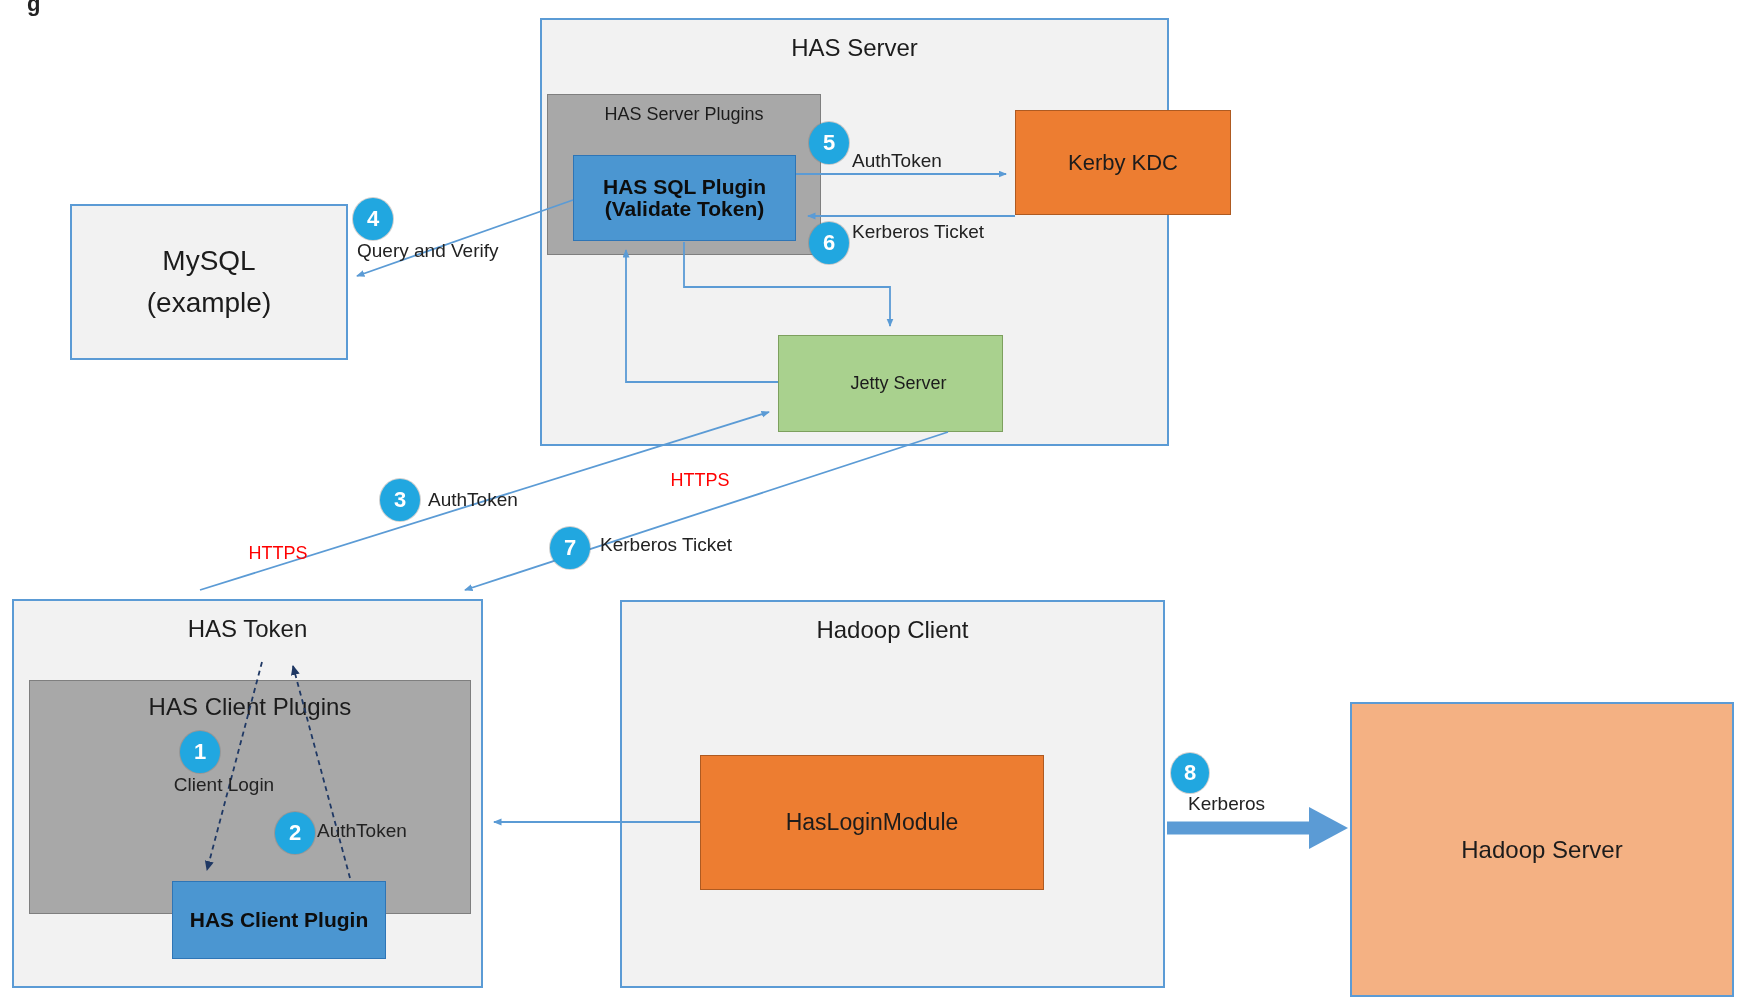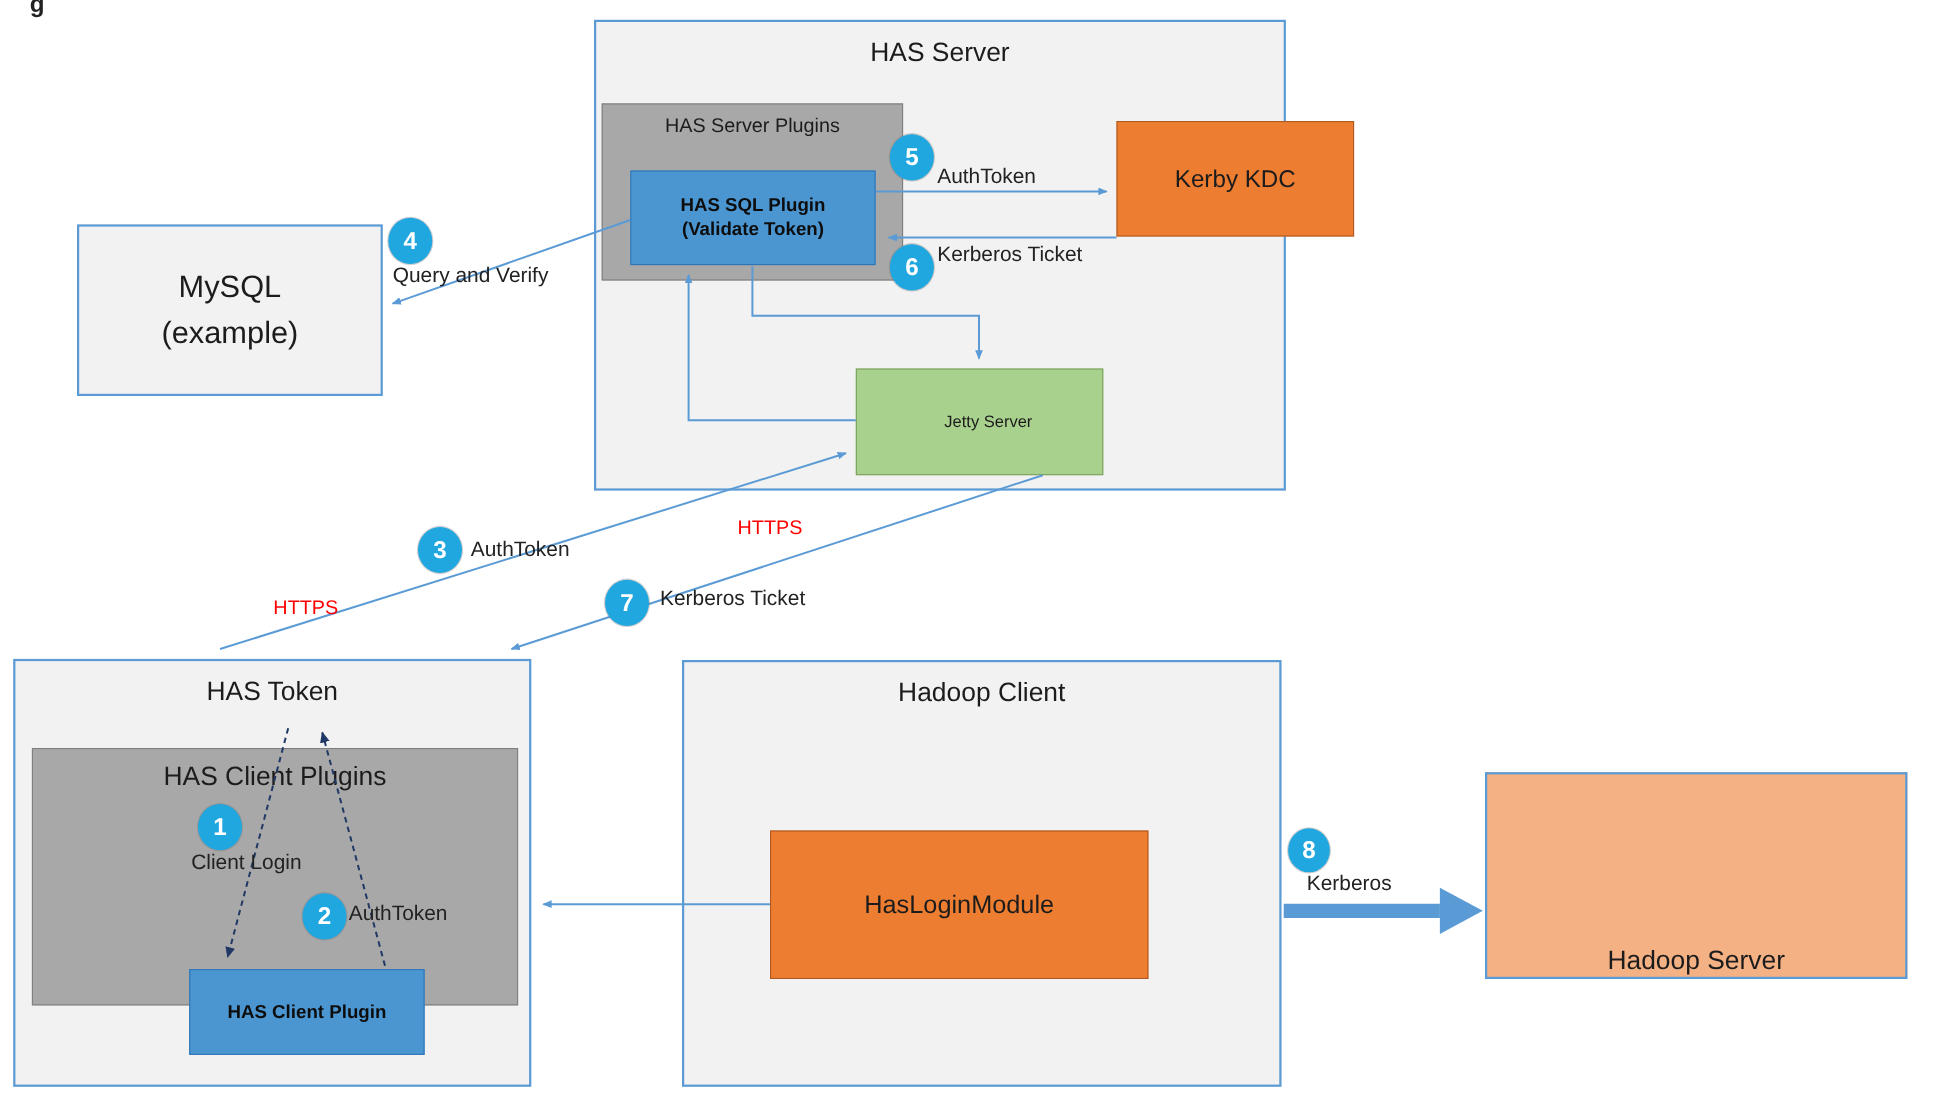--- a/index.html
+++ b/index.html
@@ -11,21 +11,21 @@
   .box{position:absolute;box-sizing:border-box;}
   .lightbox{background:#f2f2f2;border:2px solid #5b9bd5;}
   .graybox{background:#a8a8a8;border:1px solid #7f7f7f;}
   .bluebox{background:#4b96d1;border:1px solid #2e75b6;display:flex;align-items:center;justify-content:center;flex-direction:column;}
   .orangebox{background:#ed7d31;border:1px solid #ae5a21;display:flex;align-items:center;justify-content:center;}
   .peachbox{background:#f4b183;border:2px solid #5b9bd5;display:flex;align-items:center;justify-content:center;}
   .greenbox{background:#a9d18e;border:1px solid #7da05e;display:flex;align-items:center;justify-content:center;}
   .boxtitle{color:#1c1c1c;font-size:24px;text-align:center;}
   .toptitle{position:absolute;left:0;right:0;top:14px;text-align:center;color:#1c1c1c;font-size:24px;}
   .centered2{display:flex;flex-direction:column;align-items:center;justify-content:center;height:100%;color:#1c1c1c;font-size:28px;line-height:42px;}
-  .plugboldtext{color:#0d0d0d;font-weight:bold;font-size:17px;line-height:22px;text-align:center;}
+  .plugboldtext{color:#0d0d0d;font-weight:bold;font-size:21px;line-height:22px;text-align:center;}
   .step-circle{
     position:absolute;width:40px;height:42px;border-radius:50%;
     background:#21a7e0;color:#ffffff;font-size:22px;font-weight:600;
     display:flex;align-items:center;justify-content:center;
     box-shadow:0 0 0 1px rgba(120,120,120,0.35);
     z-index:30;
   }
   .step-label{
     position:absolute;color:#222222;font-size:19px;white-space:nowrap;
     transform:translateY(-50%);z-index:25;
@@ -57,21 +57,21 @@
   <div class="box bluebox zbox" style="left:573px;top:155px;width:223px;height:86px;">
     <div class="plugboldtext">HAS SQL Plugin</div>
     <div class="plugboldtext">(Validate Token)</div>
   </div>
 
   <div class="box orangebox zbox" style="left:1015px;top:110px;width:216px;height:105px;">
     <div class="boxtitle" style="font-size:22px;">Kerby KDC</div>
   </div>
 
   <div class="box greenbox zbox" style="left:778px;top:335px;width:225px;height:97px;">
-    <div class="boxtitle" style="font-size:15px;margin-left:16px;">Jetty Server</div>
+    <div class="boxtitle" style="font-size:18px;margin-left:16px;">Jetty Server</div>
   </div>
 
   <div class="box lightbox zbox" style="left:70px;top:204px;width:278px;height:156px;">
     <div class="centered2">
       <span>MySQL</span>
       <span>(example)</span>
     </div>
   </div>
 
   <div class="box lightbox zbox" style="left:12px;top:599px;width:471px;height:389px;">
@@ -87,21 +87,21 @@
   </div>
 
   <div class="box lightbox zbox" style="left:620px;top:600px;width:545px;height:388px;">
     <div class="toptitle">Hadoop Client</div>
   </div>
 
   <div class="box orangebox zbox" style="left:700px;top:755px;width:344px;height:135px;align-items:center;">
     <div class="boxtitle" style="font-size:23px;">HasLoginModule</div>
   </div>
 
-  <div class="box peachbox zbox" style="left:1350px;top:702px;width:384px;height:188px;align-items:flex-end;">
+  <div class="box peachbox zbox" style="left:1350px;top:702px;width:384px;height:295px;">
     <div class="boxtitle">Hadoop Server</div>
   </div>
 
   <svg id="connectors" width="1758" height="1006" viewBox="0 0 1758 1006">
     <defs>
       <marker id="mBlue" markerWidth="9" markerHeight="8" refX="7.5" refY="3.5" orient="auto" markerUnits="userSpaceOnUse" viewBox="0 0 9 8">
         <path d="M0,0 L8.5,3.5 L0,7 Z" fill="#5b9bd5"></path>
       </marker>
       <marker id="mBlueBig" markerWidth="12" markerHeight="11" refX="10" refY="5" orient="auto" markerUnits="userSpaceOnUse" viewBox="0 0 12 11">
         <path d="M0,0 L11,5 L0,10 Z" fill="#5b9bd5"></path>

